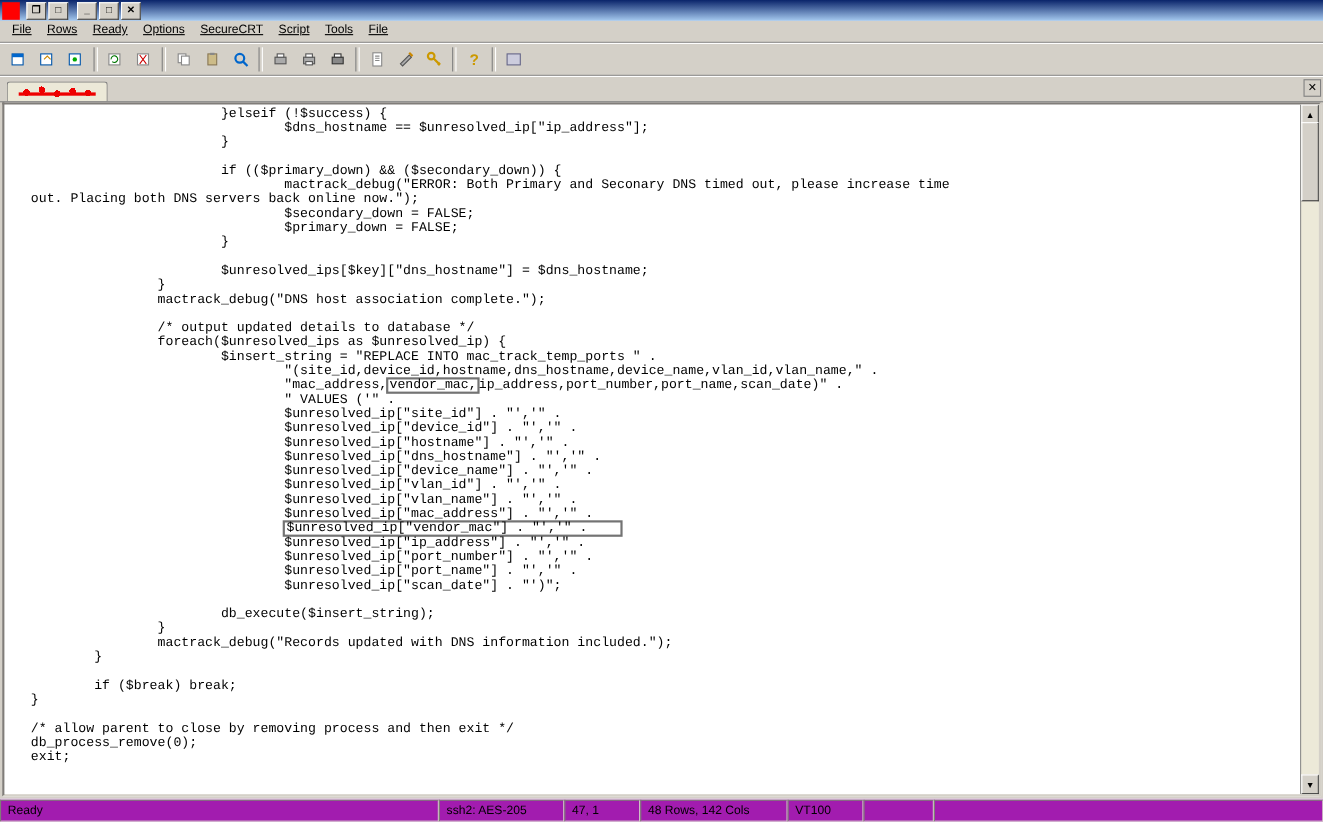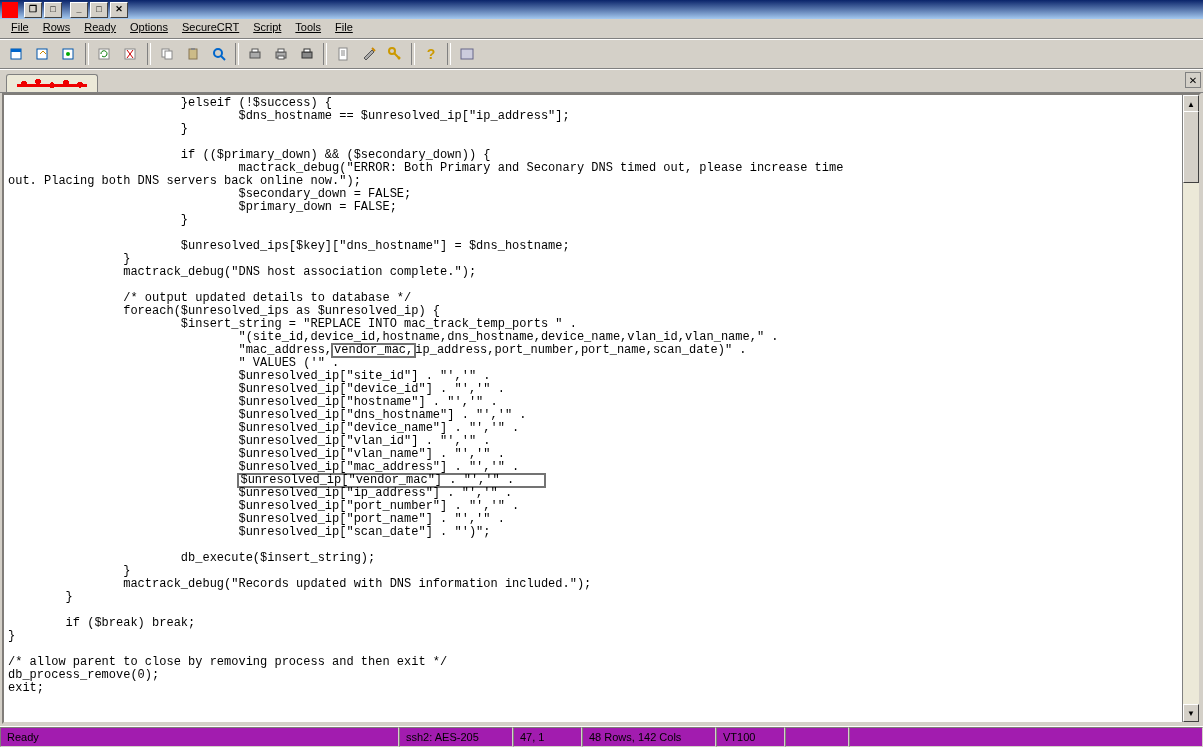--- a/index.html
+++ b/index.html
@@ -10,21 +10,21 @@
   .titlebtn{width:16px;height:14px;background:#d4d0c8;border:1px solid #fff;border-right-color:#404040;border-bottom-color:#404040;margin-left:2px;display:flex;align-items:center;justify-content:center;font-size:9px;color:#000;line-height:1;}
   .menubar{height:19px;background:#d4d0c8;border-bottom:1px solid #808080;display:flex;align-items:flex-start;padding:0 4px;}
   .menubar span{padding:2px 7px;cursor:default;}
   .toolbar{height:28px;background:#d4d0c8;border-top:1px solid #fff;border-bottom:1px solid #808080;display:flex;align-items:center;padding:0 4px;}
   .tbtn{width:22px;height:22px;margin:0 1px;display:flex;align-items:center;justify-content:center;border:1px solid transparent;}
   .tbtn svg{width:16px;height:16px;}
   .tsep{width:2px;height:22px;margin:0 3px;border-left:1px solid #808080;border-right:1px solid #fff;}
   .tabbar{height:22px;background:#d4d0c8;border-top:1px solid #fff;display:flex;align-items:flex-end;padding-left:6px;position:relative;}
   .tab{height:18px;background:#d4d0c8;border:1px solid #808080;border-bottom:none;padding:0 10px;display:flex;align-items:center;font-size:11px;border-top-left-radius:3px;border-top-right-radius:3px;position:relative;top:1px;background:#ece9d8;}
   .content-wrap{flex:1;display:flex;background:#d4d0c8;border-top:1px solid #808080;position:relative;}
-  .terminal{flex:1;background:#fff;margin:0 2px 2px 2px;border:2px inset #d4d0c8;position:relative;overflow:hidden;display:flex;}
+  .terminal{flex:1;background:#fff;margin:0 2px 2px 2px;border:2px inset #d4d0c8;position:relative;overflow:hidden;display:flex;padding-left:20px;}
   .code{flex:1;padding:2px 4px;font-family:"Courier New",monospace;font-size:12px;line-height:13px;white-space:pre;color:#000;overflow:hidden;}
   .vscroll{width:16px;background:#d4d0c8;border-left:1px solid #808080;position:relative;}
   .vscroll .btnup,.vscroll .btndown{height:16px;background:#d4d0c8;border:1px solid #fff;border-right-color:#404040;border-bottom-color:#404040;display:flex;align-items:center;justify-content:center;font-size:8px;}
   .vscroll .btndown{position:absolute;bottom:0;left:0;right:0;}
   .vscroll .track{position:absolute;top:16px;bottom:16px;left:0;right:0;background:#ece9d8;}
   .vscroll .thumb{position:absolute;left:0;right:0;background:#d4d0c8;border:1px solid #fff;border-right-color:#404040;border-bottom-color:#404040;}
   .closex{position:absolute;top:2px;right:2px;width:14px;height:14px;background:#d4d0c8;border:1px solid #808080;display:flex;align-items:center;justify-content:center;font-size:10px;font-family:Arial;color:#000;z-index:5;}
   .statusbar{height:20px;background:#a21caf;border-top:1px solid #fff;display:flex;align-items:center;font-size:11px;}
   .statusbar .cell{height:18px;border:1px inset #d4d0c8;padding:0 6px;display:flex;align-items:center;margin-right:0px;}
   .statusbar .grow{flex:1;}

